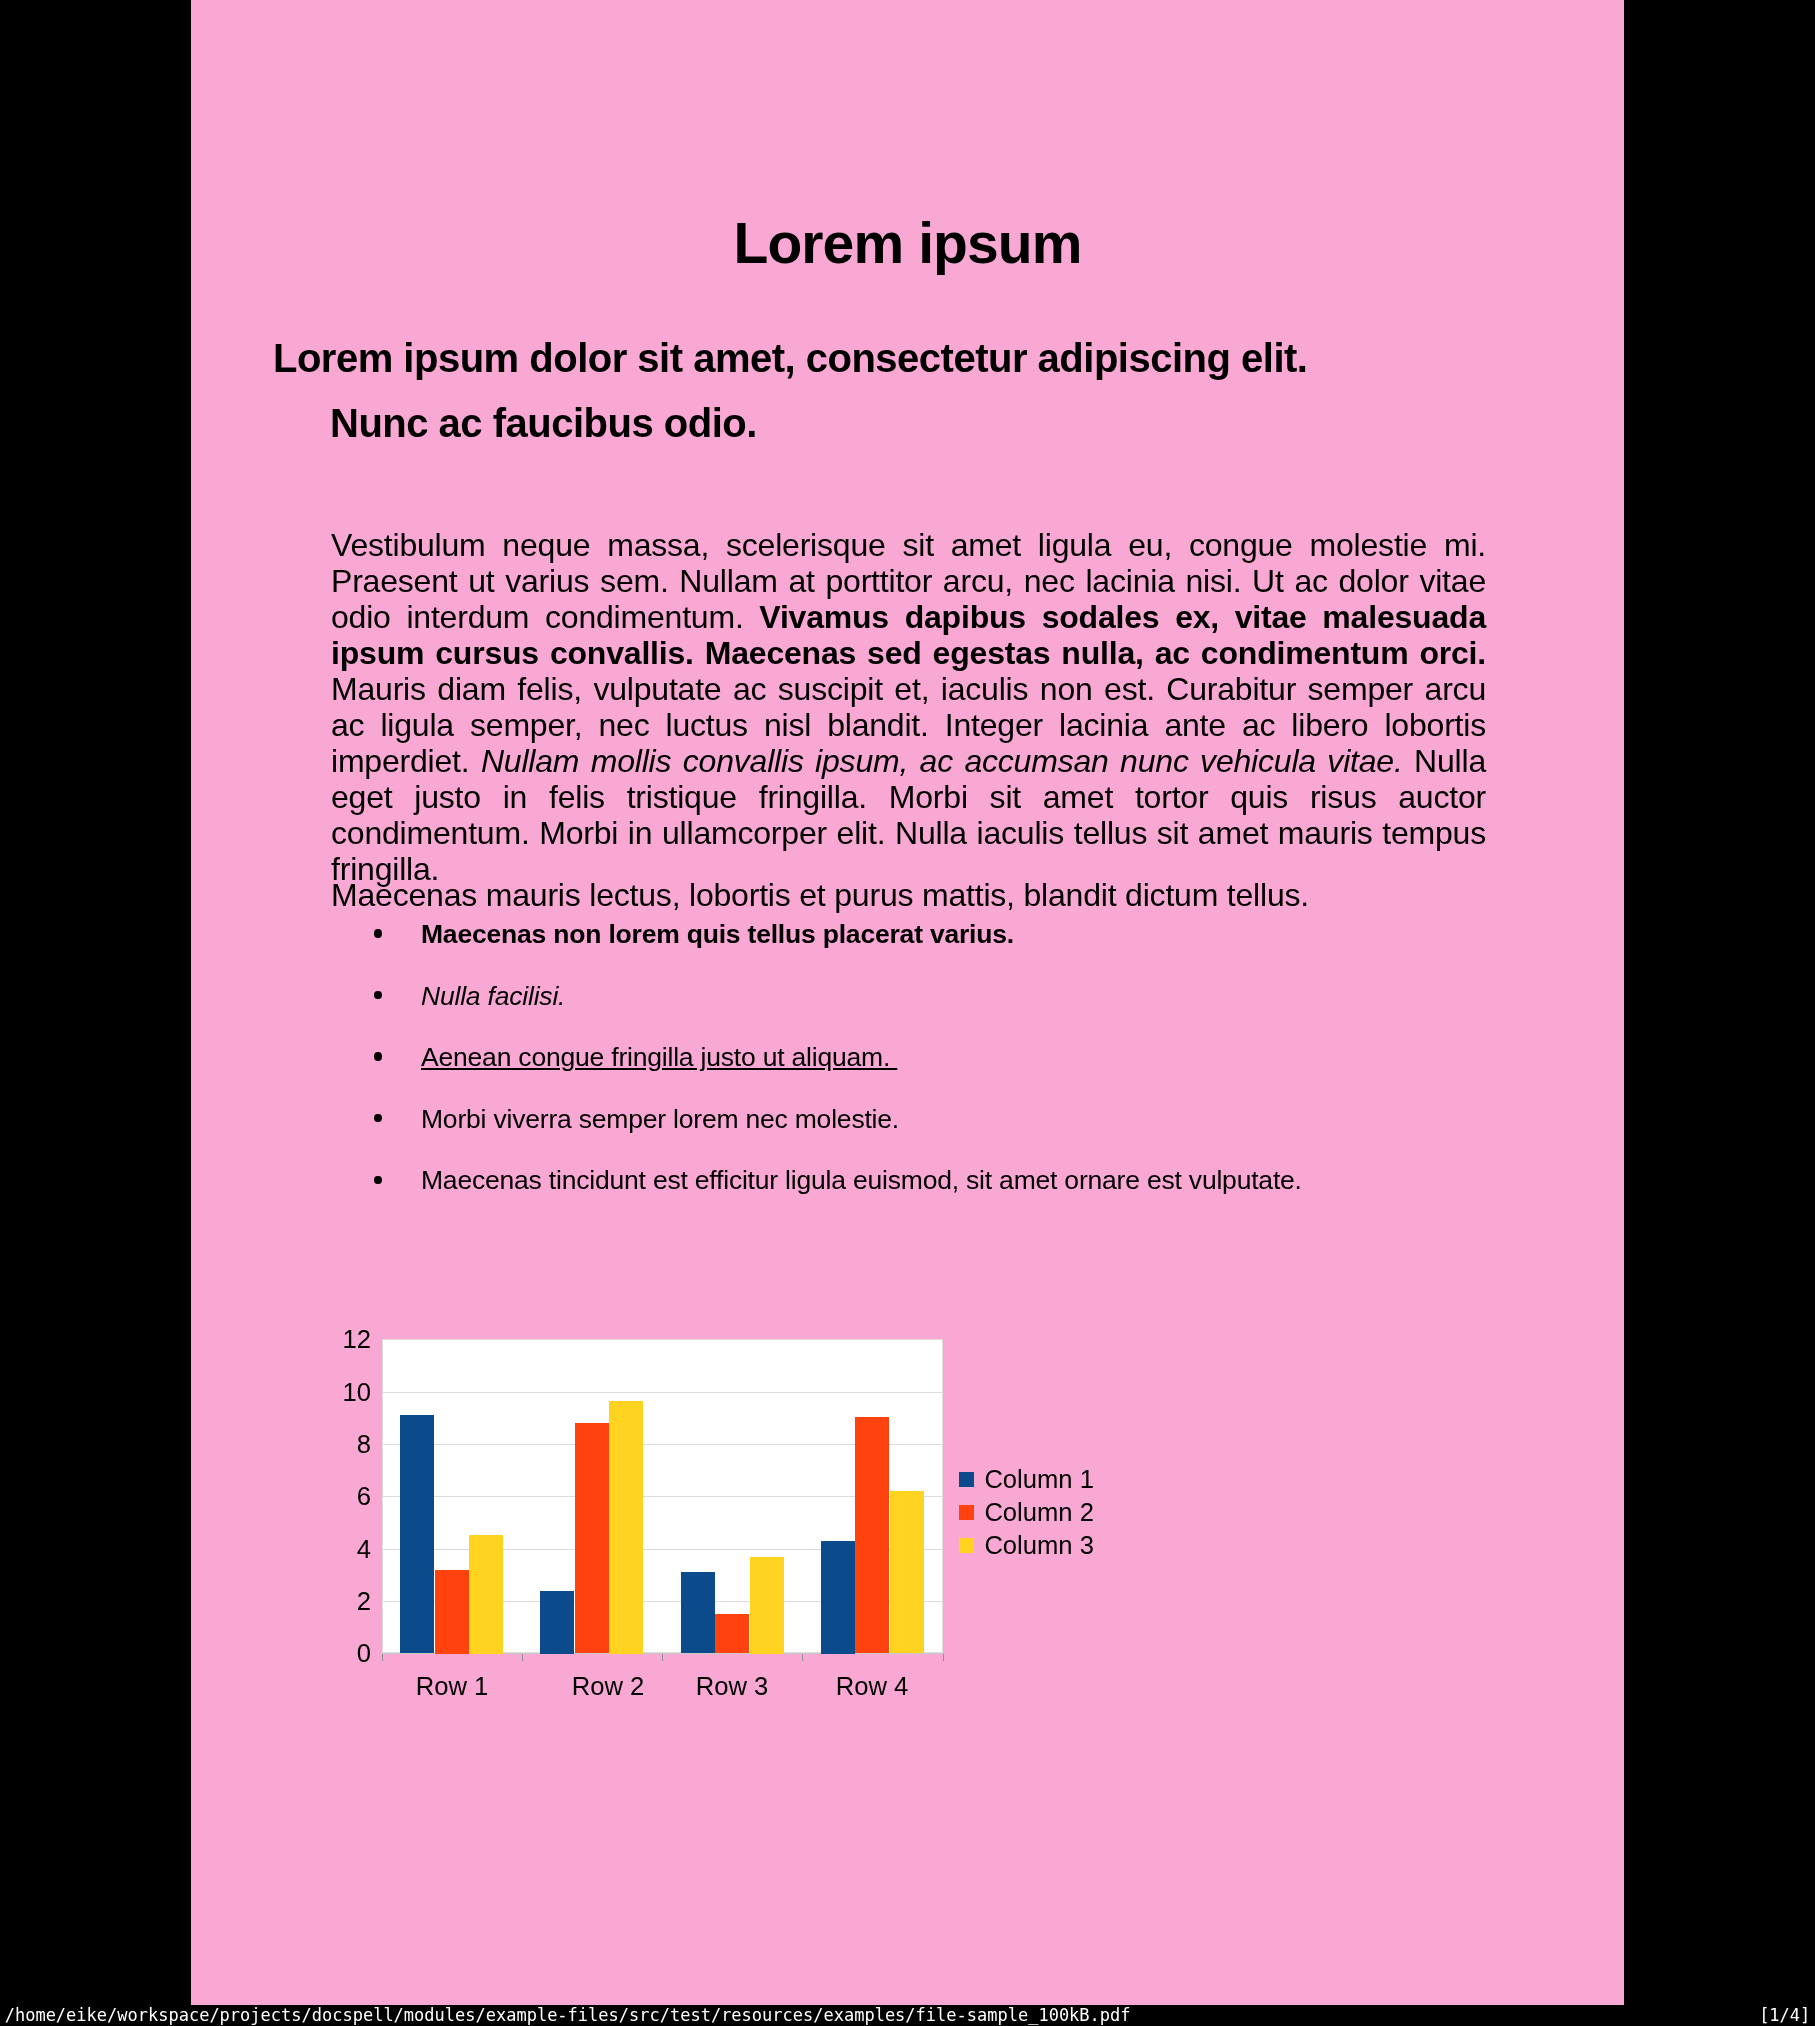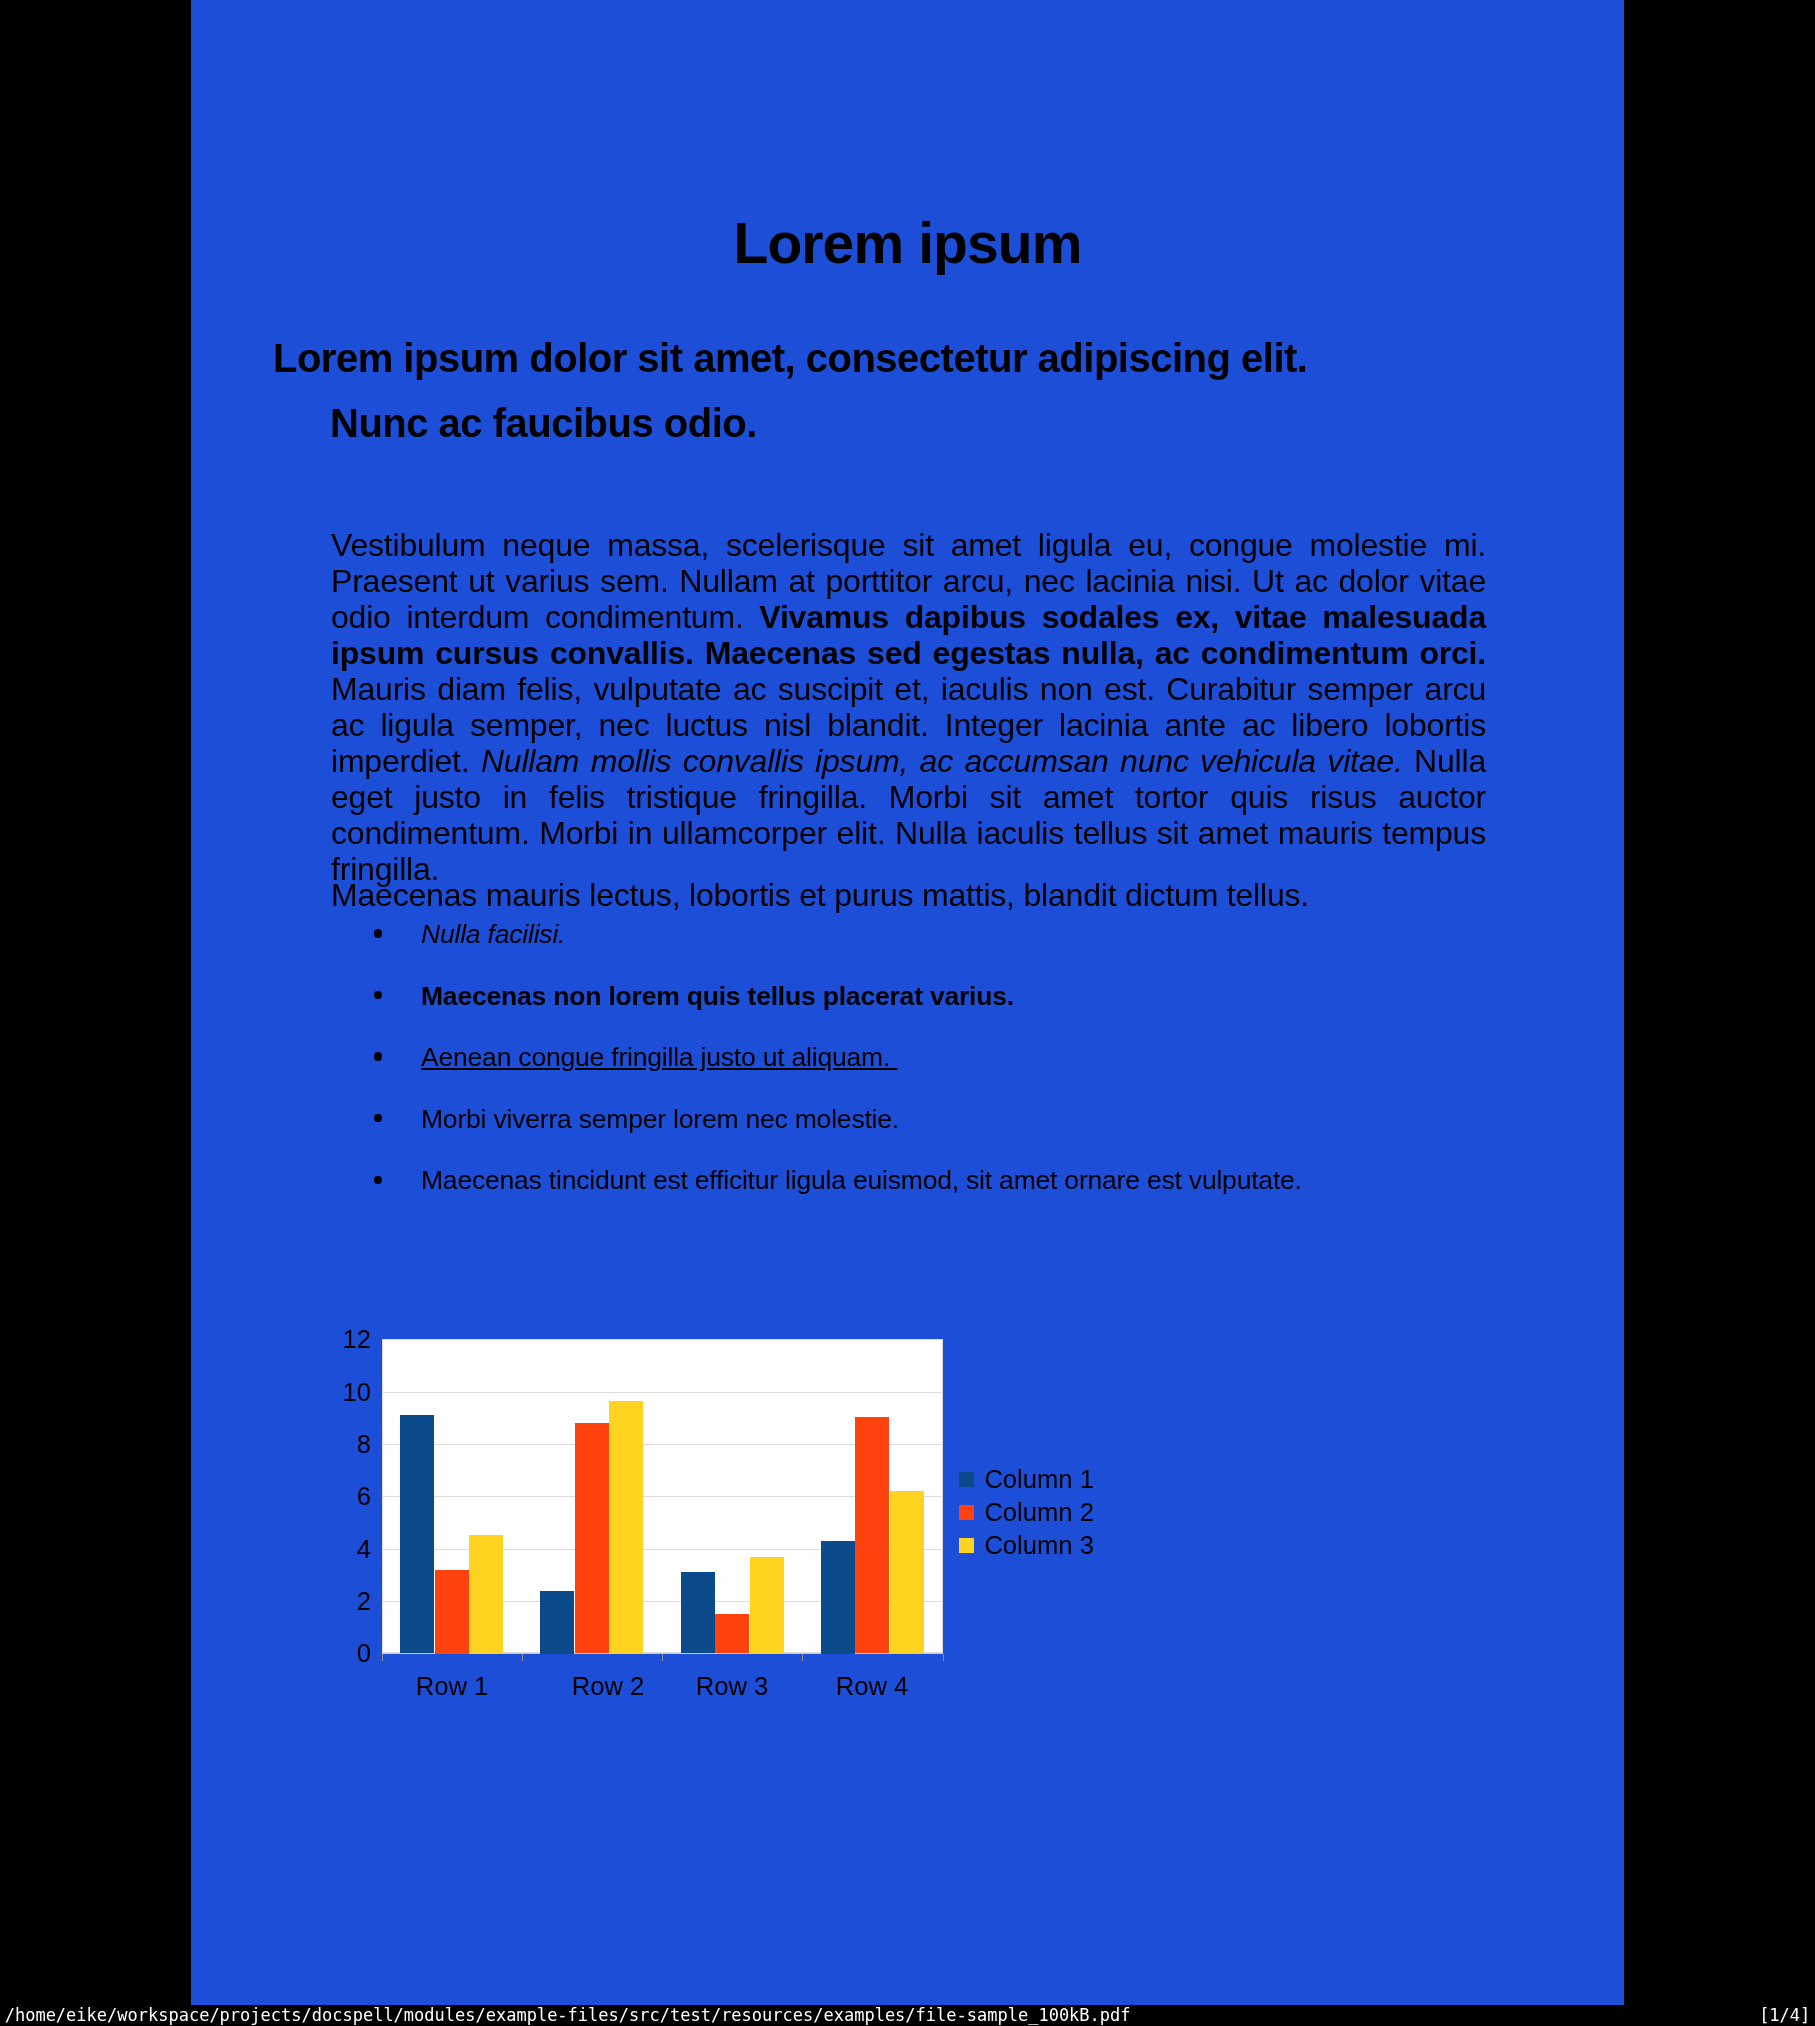--- a/index.html
+++ b/index.html
@@ -2,21 +2,21 @@
 <html style="font-size:15px"><head>
 <meta charset="utf-8">
 <style>
   html,body{margin:0;padding:0;}
   body{
     width:1815px;height:2026px;position:relative;overflow:hidden;
     background:#000;font-family:"Liberation Sans",sans-serif;
   }
   .page{
     position:absolute;left:191px;top:0;width:1433px;height:2005px;
-    background:#1d4ed8;color:#000;
+    background:#f9a8d4;color:#000;
   }
   .doc-title{
     position:absolute;top:172px;left:0;width:100%;
     text-align:center;font-size:57px;font-weight:bold;letter-spacing:-0.9px;
     white-space:nowrap;
   }
   .doc-heading{
     position:absolute;top:318px;left:82px;width:1230px;
     font-size:40px;font-weight:bold;line-height:49px;letter-spacing:-0.5px;
   }
@@ -78,25 +78,25 @@
     <div class="h-line h-line2">Nunc ac faucibus odio.</div>
   </div>
 
   <p class="para para1"><span>Vestibulum neque massa, scelerisque sit amet ligula eu, congue molestie mi. Praesent ut varius sem. Nullam at porttitor arcu, nec lacinia nisi. Ut ac dolor vitae odio interdum condimentum. </span><span class="bold">Vivamus dapibus sodales ex, vitae malesuada ipsum cursus convallis. Maecenas sed egestas nulla, ac condimentum orci.</span><span> Mauris diam felis, vulputate ac suscipit et, iaculis non est. Curabitur semper arcu ac ligula semper, nec luctus nisl blandit. Integer lacinia ante ac libero lobortis imperdiet. </span><span class="italic">Nullam mollis convallis ipsum, ac accumsan nunc vehicula vitae.</span><span> Nulla eget justo in felis tristique fringilla. Morbi sit amet tortor quis risus auctor condimentum. Morbi in ullamcorper elit. Nulla iaculis tellus sit amet mauris tempus fringilla.</span></p>
 
   <p class="para para2">Maecenas mauris lectus, lobortis et purus mattis, blandit dictum tellus.</p>
 
   <ul class="bullets">
     <li>
       <span class="dot"></span>
-      <span class="italic">Nulla facilisi.</span>
+      <span class="bold">Maecenas non lorem quis tellus placerat varius.</span>
     </li>
     <li>
       <span class="dot"></span>
-      <span class="bold">Maecenas non lorem quis tellus placerat varius.</span>
+      <span class="italic">Nulla facilisi.</span>
     </li>
     <li>
       <span class="dot"></span>
       <span class="underline">Aenean congue fringilla justo ut aliquam.&nbsp;</span>
     </li>
     <li>
       <span class="dot"></span>
       <span>Morbi viverra semper lorem nec molestie.</span>
     </li>
     <li>

